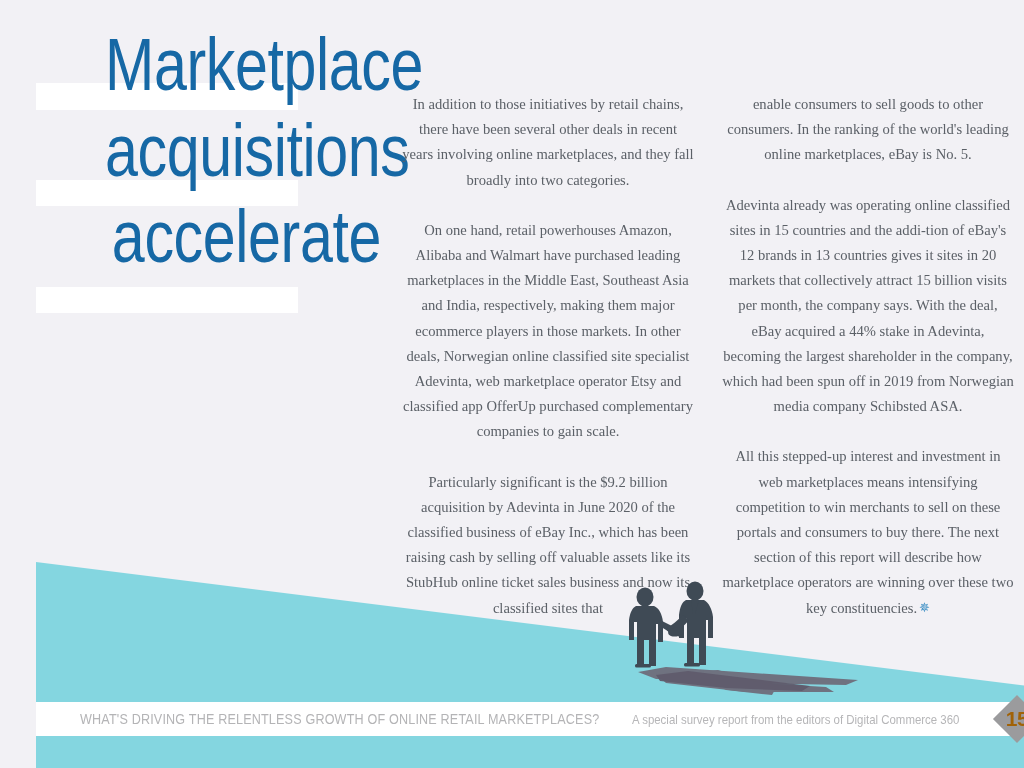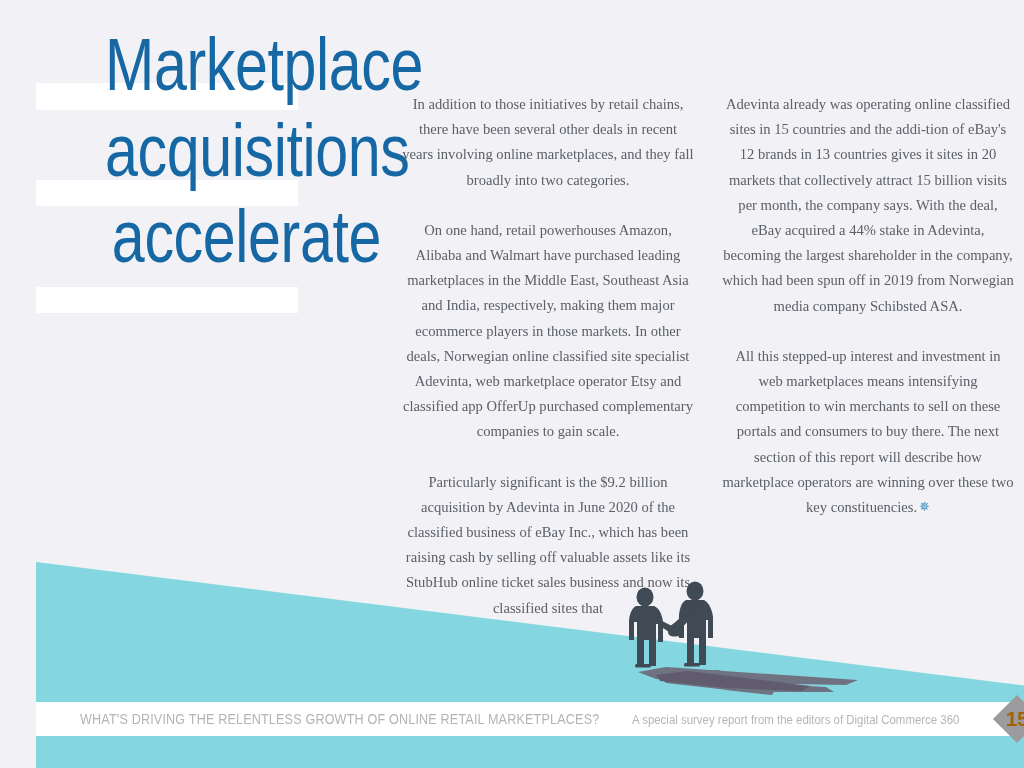--- a/index.html
+++ b/index.html
@@ -194,20 +194,21 @@
     <span class="hl-line">accelerate</span>
   </div>
 
   <div class="column" id="column-left">
     <p>In addition to those initiatives by retail chains, there have been several other deals in recent years involving online marketplaces, and they fall broadly into two categories.</p>
     <p>On one hand, retail powerhouses Amazon, Alibaba and Walmart have purchased leading marketplaces in the Middle East, Southeast Asia and India, respectively, making them major ecommerce players in those markets. In other deals, Norwegian online classified site specialist Adevinta, web marketplace operator Etsy and classified app OfferUp purchased complementary companies to gain scale.</p>
     <p>Particularly significant is the $9.2 billion acquisition by Adevinta in June 2020 of the classified business of eBay Inc., which has been raising cash by selling off valuable assets like its StubHub online ticket sales business and now its classified sites that</p>
   </div>
 
   <div class="column" id="column-right">
+    <p>enable consumers to sell goods to other consumers. In the ranking of the world's leading online marketplaces, eBay is No. 5.</p>
     <p>Adevinta already was operating online classified sites in 15 countries and the addi-tion of eBay's 12 brands in 13 countries gives it sites in 20 markets that collectively attract 15 billion visits per month, the company says. With the deal, eBay acquired a 44% stake in Adevinta, becoming the largest shareholder in the company, which had been spun off in 2019 from Norwegian media company Schibsted ASA.</p>
     <p><span>All this stepped-up interest and investment in web marketplaces means intensifying competition to win merchants to sell on these portals and consumers to buy there. The next section of this report will describe how marketplace operators are winning over these two key constituencies.</span><span class="endmark">✵</span></p>
   </div>
 
   <svg id="handshake" viewBox="0 0 270 132" preserveAspectRatio="none">
 
     <g fill="#6e6a78" opacity="0.92">
       <polygon points="42,104 70,99 262,112 250,117 196,116 60,111"></polygon>
       <polygon points="60,106 96,101 180,116 230,119 238,124 150,124 70,115"></polygon>
       <polygon points="96,104 122,102 180,120 176,127 130,122"></polygon>

